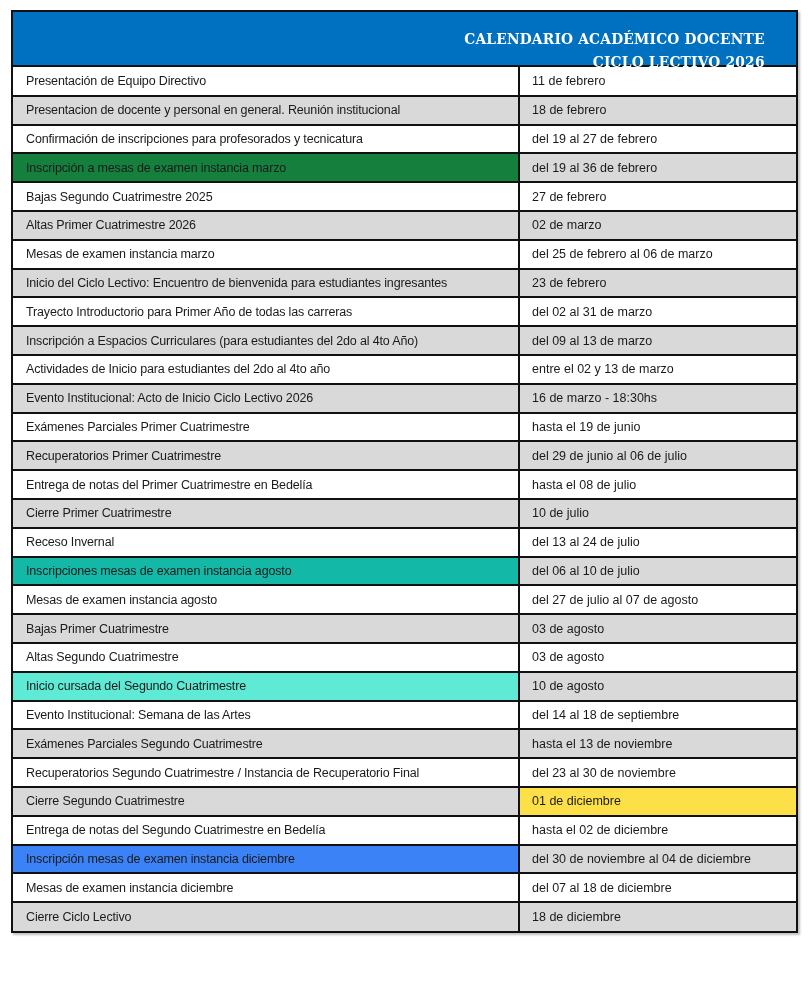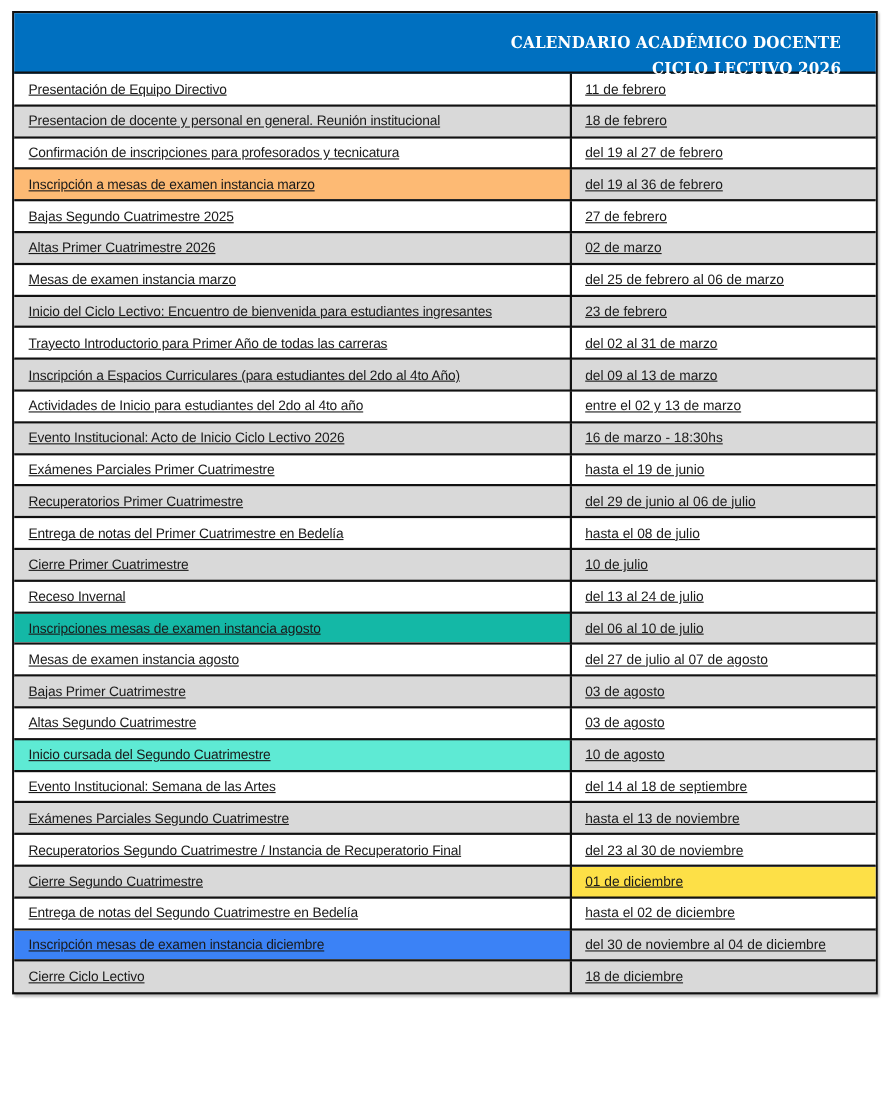--- a/index.html
+++ b/index.html
@@ -50,21 +50,20 @@
       font-family: "Liberation Sans", sans-serif;
       font-size: 12.5px;
       color: #1a1a1a;
       height: 28.8px;
       padding: 0 0 0 13px;
       border-bottom: 2px solid #111111;
       box-sizing: border-box;
       white-space: nowrap;
       overflow: hidden;
       vertical-align: middle;
-      text-decoration: underline;
     }
     tr:last-child td {
       border-bottom: none;
     }
     td.event {
       width: 506px;
       border-right: 2px solid #111111;
       letter-spacing: -0.15px;
     }
     td.date {
@@ -94,21 +93,21 @@
           </tr>
           <tr class="alt">
             <td class="event" style="background: rgb(217, 217, 217);">Presentacion de docente y personal en general. Reunión institucional</td>
             <td class="date" style="background: rgb(217, 217, 217);">18 de febrero</td>
           </tr>
           <tr class="plain">
             <td class="event">Confirmación de inscripciones para profesorados y tecnicatura</td>
             <td class="date">del 19 al 27 de febrero</td>
           </tr>
           <tr class="alt">
-            <td class="event" style="background: #fdba74;">Inscripción a mesas de examen instancia marzo</td>
+            <td class="event" style="background: #15803d;">Inscripción a mesas de examen instancia marzo</td>
             <td class="date" style="background: rgb(217, 217, 217);">del 19 al 36 de febrero</td>
           </tr>
           <tr class="plain">
             <td class="event">Bajas Segundo Cuatrimestre 2025</td>
             <td class="date">27 de febrero</td>
           </tr>
           <tr class="alt">
             <td class="event" style="background: rgb(217, 217, 217);">Altas Primer Cuatrimestre 2026</td>
             <td class="date" style="background: rgb(217, 217, 217);">02 de marzo</td>
           </tr>
@@ -192,20 +191,24 @@
             <td class="event" style="background: rgb(217, 217, 217);">Cierre Segundo Cuatrimestre</td>
             <td class="date" style="background: #fde047;">01 de diciembre</td>
           </tr>
           <tr class="plain">
             <td class="event">Entrega de notas del Segundo Cuatrimestre en Bedelía</td>
             <td class="date">hasta el 02 de diciembre</td>
           </tr>
           <tr class="alt">
             <td class="event" style="background: #3b82f6; margin-left: 40px;">Inscripción mesas de examen instancia diciembre</td>
             <td class="date" style="background: rgb(217, 217, 217);">del 30 de noviembre al 04 de diciembre</td>
+          </tr>
+          <tr class="plain">
+            <td class="event">Mesas de examen instancia diciembre</td>
+            <td class="date">del 07 al 18 de diciembre</td>
           </tr>
           <tr class="alt">
             <td class="event" style="background: rgb(217, 217, 217);">Cierre Ciclo Lectivo</td>
             <td class="date" style="background: rgb(217, 217, 217);">18 de diciembre</td>
           </tr>
         </tbody>
     </table>
   </div>
 </div>
 

